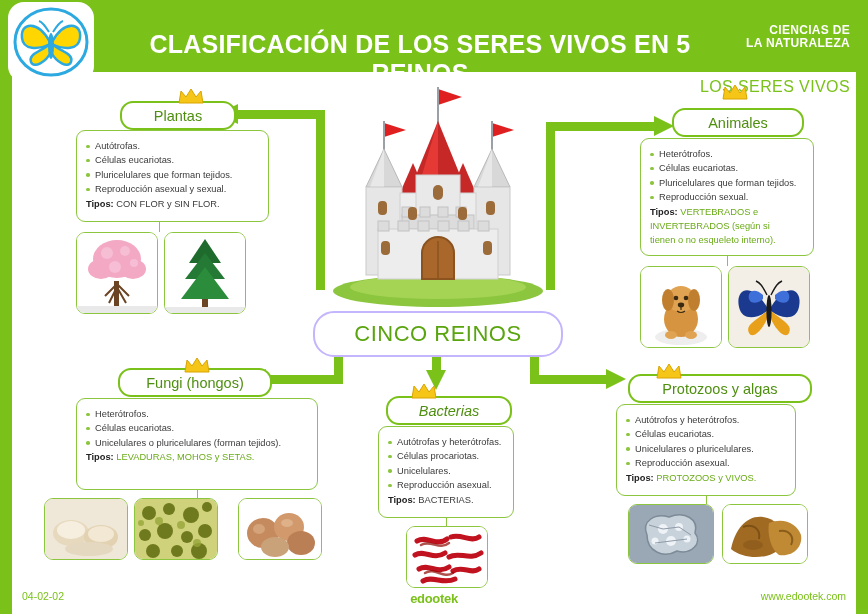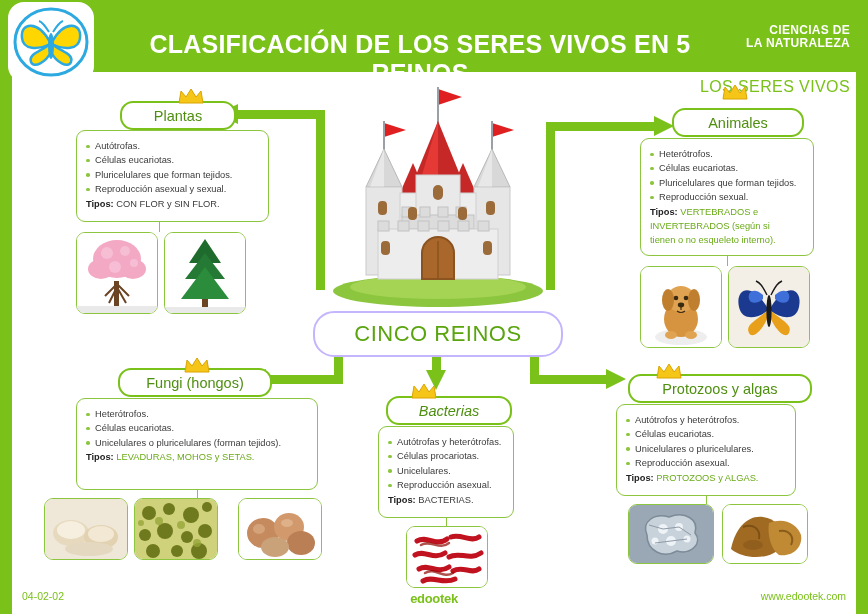--- a/index.html
+++ b/index.html
@@ -457,21 +457,21 @@
   </div>
 
   <div class="infobox" style="left:616px;top:404px;width:180px;height:92px;">
     <ul>
       <li>Autótrofos y heterótrofos.</li>
       <li>Células eucariotas.</li>
       <li>Unicelulares o pluricelulares.</li>
       <li>Reproducción asexual.</li>
       <li class="tipos nobullet">
         <b>Tipos:</b>
-        <span class="grn">PROTOZOOS y ALGAS.</span>
+        <span class="grn">PROTOZOOS y VIVOS.</span>
       </li>
     </ul>
   </div>
 
   <div class="tick" style="left:706px;top:496px;width:1.4px;height:8px;"></div>
 
   <div class="photobox" style="left:628px;top:504px;width:84px;height:58px;">
     <svg width="84" height="58" viewBox="0 0 84 58">
       <rect width="84" height="58" fill="#9aa7b4"></rect>
       <path d="M18 30 C12 16 26 8 40 12 C56 6 70 14 66 28 C74 38 62 50 48 46 C34 54 18 46 18 30 Z" fill="#c8d2da" stroke="#7d8b99" stroke-width="1.5"></path>

